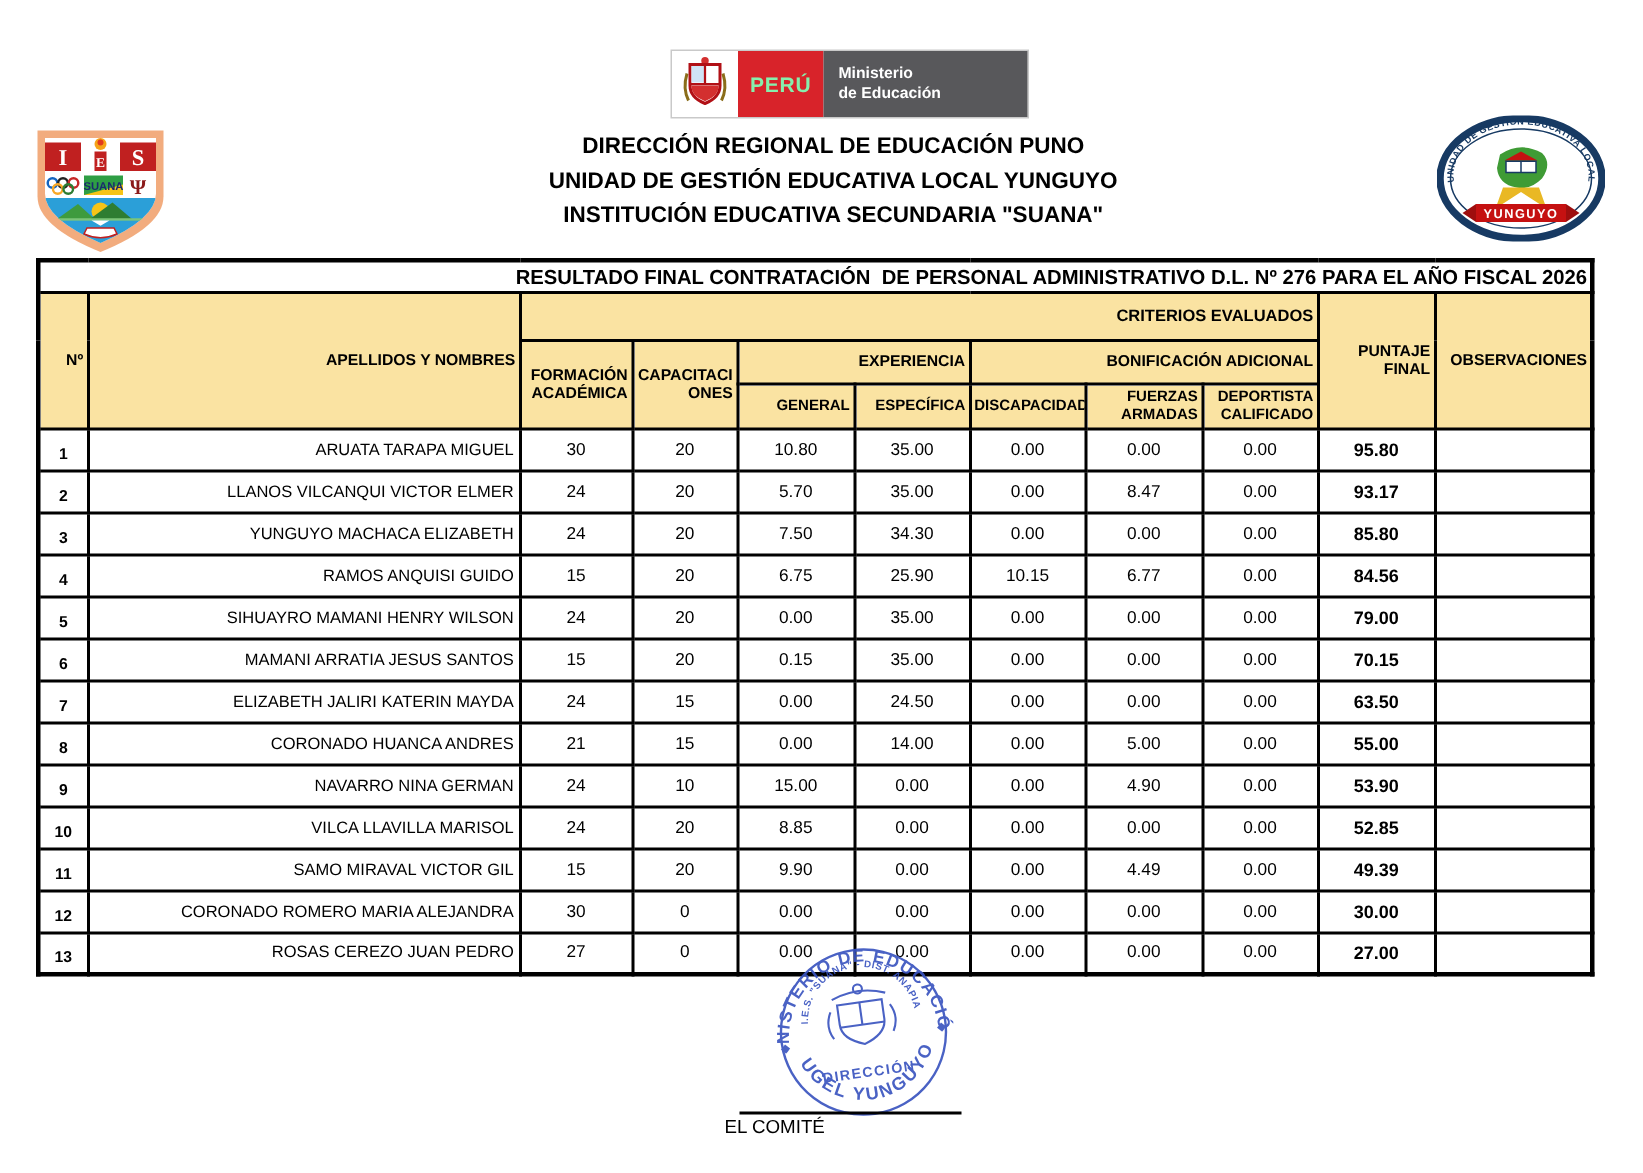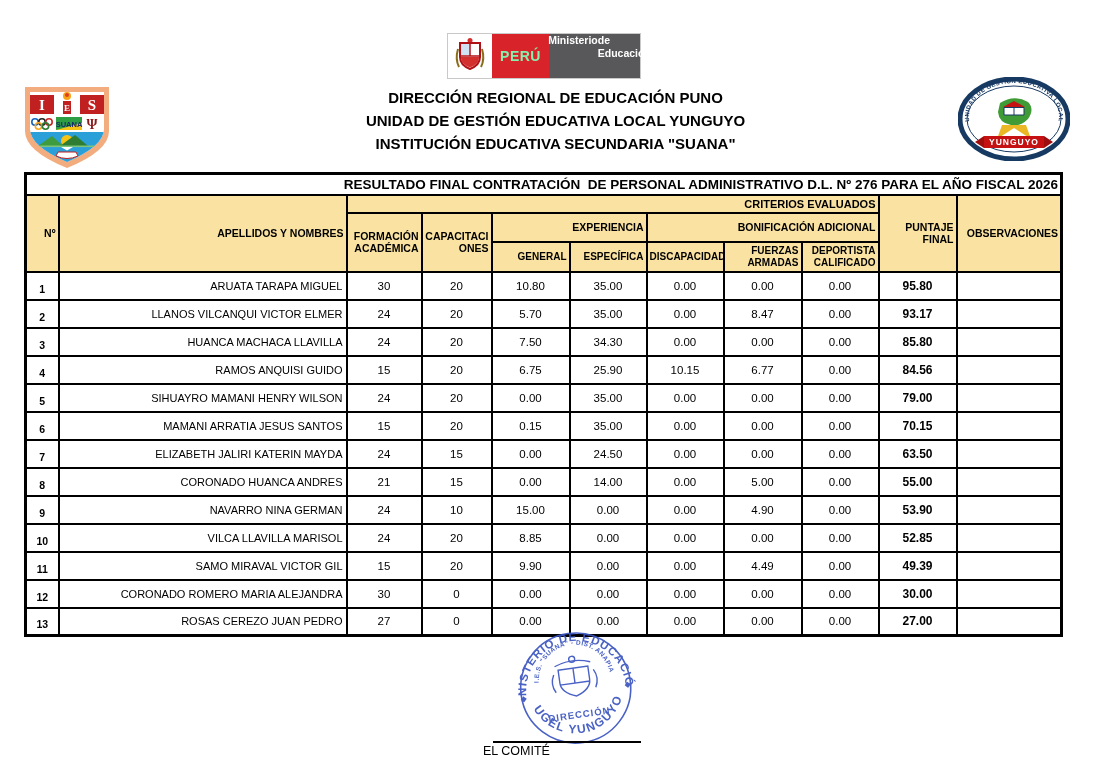--- a/index.html
+++ b/index.html
@@ -7,36 +7,36 @@
   body {
     width:1095px; height:782px; position:relative; overflow:hidden;
     font-family:"Liberation Sans", sans-serif; color:#000;
   }
   .page { position:absolute; inset:0; background:#fff; }
 
   
   .gov-banner { position:absolute; left:447px; top:33px; height:46px; display:flex; border:1px solid #c9c9c9; background:#fff; }
   .crest-box { width:44px; background:#fff; display:flex; align-items:center; justify-content:center; }
   .peru-box { width:57px; background:var(--banner-red,#D8232A); color:#86efac; display:flex; align-items:center; justify-content:center; font-weight:bold; font-size:14px; letter-spacing:.5px; }
-  .ministry-box { width:91px; background:var(--banner-gray,#58585B); color:#fff; font-size:10.5px; font-weight:bold; display:flex; flex-direction:row; justify-content:center; padding-left:10px; line-height:13px; }
+  .ministry-box { width:136px; background:var(--banner-gray,#58585B); color:#fff; font-size:10.5px; font-weight:bold; display:flex; flex-direction:column; justify-content:center; padding-left:10px; line-height:13px; }
 
   
   .org-header { position:absolute; top:86px; left:0; width:100%; text-align:center; font-weight:bold; font-size:15px; line-height:23px;padding-left:16px; }
   .org-header .created { font-size:11px; line-height:14px; margin-top:4px; }
 
   
   .school-logo { position:absolute; left:20px; top:84px; }
   .ugel-logo   { position:absolute; left:958px; top:77px; }
 
   
   table.results { position:absolute; left:24px; top:172px; width:1036px; border-collapse:collapse; table-layout:fixed; border:3px solid #000; }
   .results th, .results td { border:2px solid #000; overflow:hidden; }
   thead th { background:var(--header-fill,#FAE3A2); font-weight:bold; text-align:right; vertical-align:middle; font-size:10.5px; line-height:12px; padding:1px 2px; }
   th.title-cell { background:#fff; height:21px; font-size:13.5px; line-height:15px; white-space:pre; }
-  tr.h1 th.criterios { height:18px; font-size:11px; }
+  tr.h1 th.criterios { height:32px; font-size:11px; }
   tr.h2 th { height:29px; }
   tr.h3 th { height:30px; font-size:10px; }
   th.wrap-any { overflow-wrap:anywhere; }
   tbody td { height:28px; font-size:11.5px; text-align:center; vertical-align:middle; padding:0 3px; background:#fff; white-space:nowrap; }
   td.num  { font-size:10.5px; font-weight:bold; vertical-align:bottom; padding-bottom:4px; }
   td.name { text-align:right; padding-left:3px; font-size:11px; }
   td.pf   { font-weight:bold; font-size:12px; }
 
   
   .stamp { position:absolute; left:500px; top:628px; color:var(--stamp-blue,#3B55C0); transform:rotate(-8deg); opacity:.92; }
@@ -195,21 +195,21 @@
           <td>5.70</td>
           <td>35.00</td>
           <td>0.00</td>
           <td>8.47</td>
           <td>0.00</td>
           <td class="pf">93.17</td>
           <td></td>
         </tr>
         <tr>
           <td class="num">3</td>
-          <td class="name">HUANCA MACHACA LLAVILLA</td>
+          <td class="name">YUNGUYO MACHACA ELIZABETH</td>
           <td>24</td>
           <td>20</td>
           <td>7.50</td>
           <td>34.30</td>
           <td>0.00</td>
           <td>0.00</td>
           <td>0.00</td>
           <td class="pf">85.80</td>
           <td></td>
         </tr>

